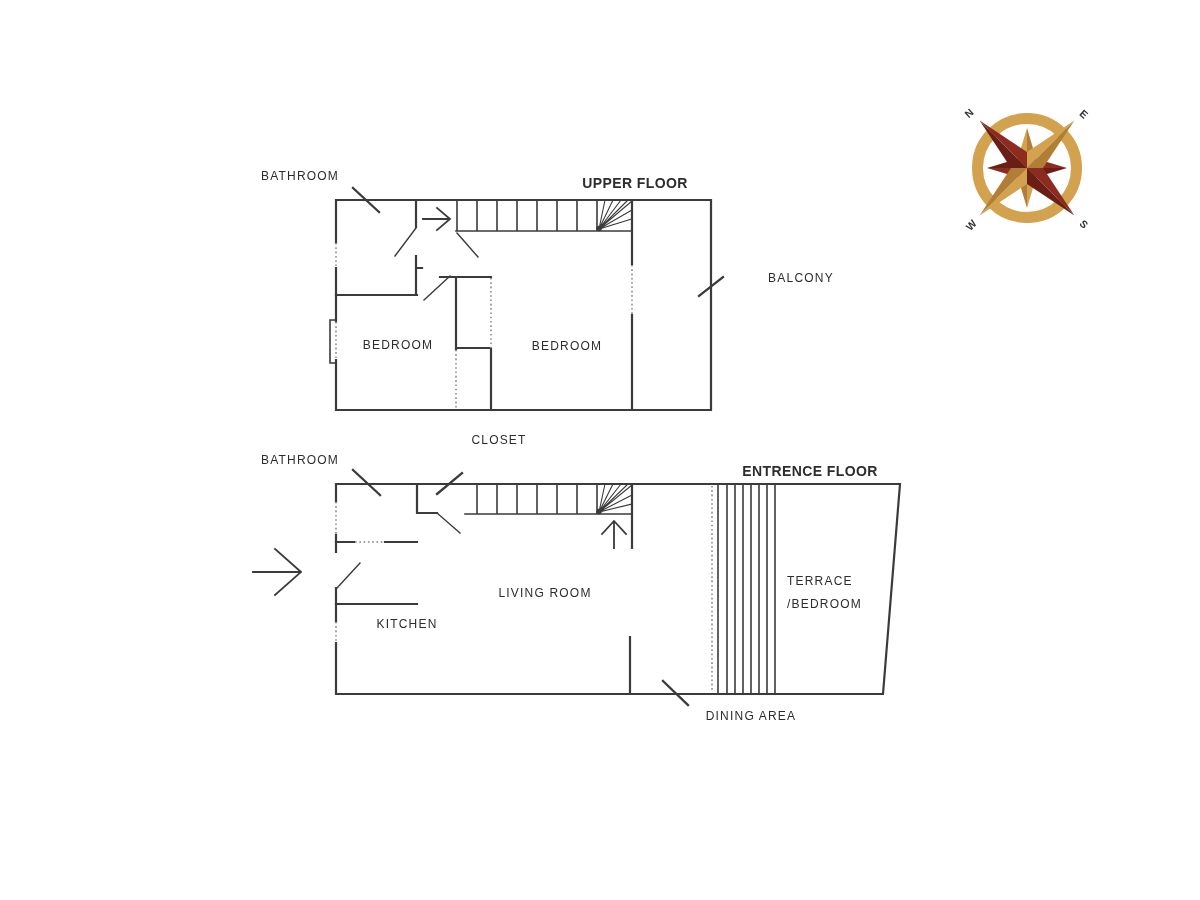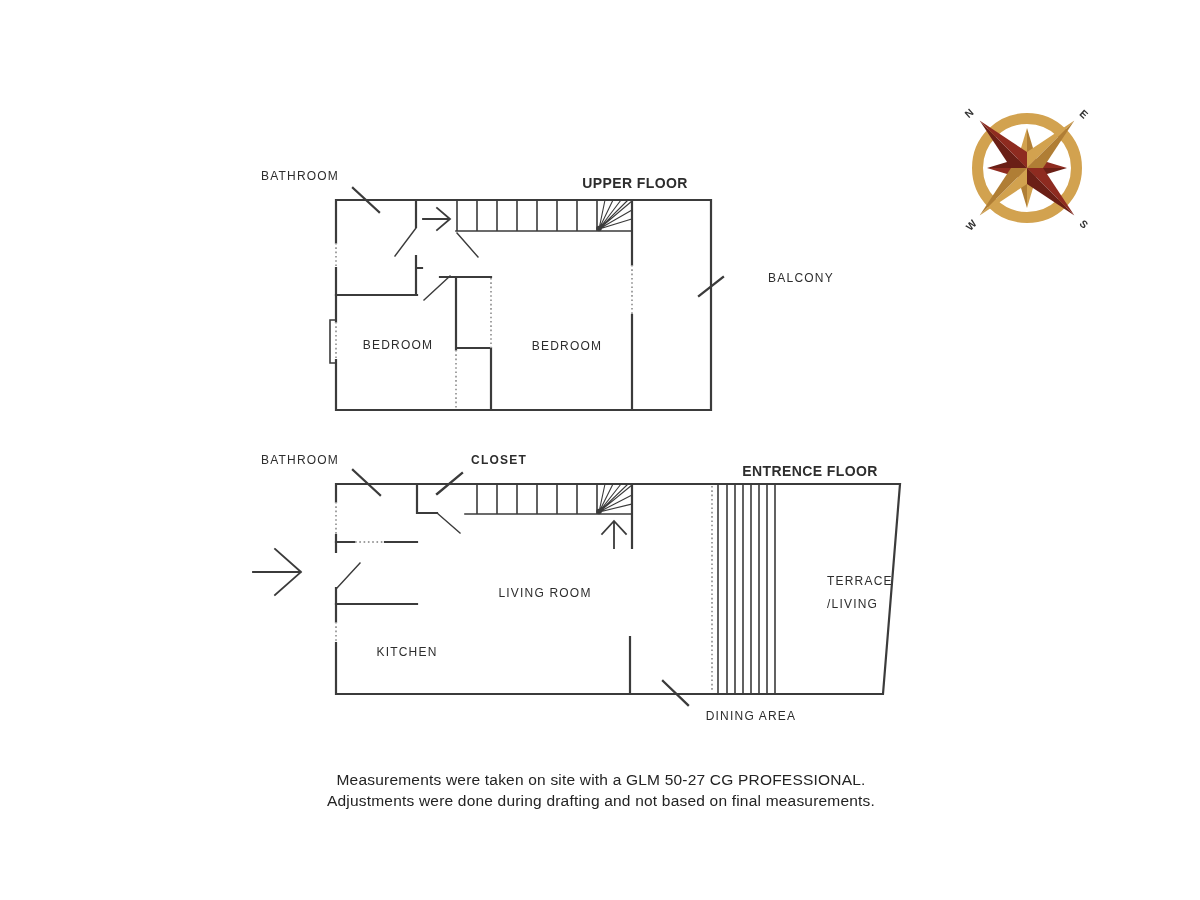--- a/index.html
+++ b/index.html
@@ -7,21 +7,21 @@
     position:relative;width:1200px;height:900px;background:#ffffff;
     font-family:"Liberation Sans",sans-serif;overflow:hidden;
   }
   .plan-svg{position:absolute;left:0;top:0;}
   .label{
     position:absolute;transform:translate(-50%,-50%);
     font-size:12px;font-weight:500;letter-spacing:1.2px;
     color:#2d2d2d;white-space:nowrap;
   }
   .label.title{font-weight:700;font-size:14px;letter-spacing:0.4px;}
-  .label.left-anchor{transform:translate(0,-50%);margin-left:40px;}
+  .label.left-anchor{transform:translate(0,-50%);}
   .footer-line{
     position:absolute;transform:translate(-50%,-50%);
     font-size:15.5px;font-weight:500;letter-spacing:0.2px;
     color:#232323;white-space:nowrap;
   }
   .compass-letter{
     font-size:10.5px;font-weight:700;fill:#333333;
     font-family:"Liberation Sans",sans-serif;
   }
 </style>
@@ -116,24 +116,22 @@
     </g>
   </svg>
 
   <div class="label" style="left:300px;top:176px;">BATHROOM</div>
   <div class="label title" style="left:635px;top:183px;">UPPER FLOOR</div>
   <div class="label" style="left:769px;top:278px;margin-left:32px;">BALCONY</div>
   <div class="label" style="left:398px;top:345px;">BEDROOM</div>
   <div class="label" style="left:567px;top:346px;">BEDROOM</div>
 
   <div class="label" style="left:300px;top:460px;">BATHROOM</div>
-  <div class="label" style="left:499px;top:460px;font-weight:bold;">CLOSET</div>
+  <div class="label" style="left:499px;top:440px;">CLOSET</div>
   <div class="label title" style="left:810px;top:471px;text-align:right;">ENTRENCE FLOOR</div>
   <div class="label left-anchor" style="left:787px;top:581px;">TERRACE</div>
-  <div class="label left-anchor" style="left:787px;top:604px;">/LIVING</div>
+  <div class="label left-anchor" style="left:787px;top:604px;">/BEDROOM</div>
   <div class="label" style="left:545px;top:593px;">LIVING ROOM</div>
-  <div class="label" style="left:407px;top:652px;">KITCHEN</div>
+  <div class="label" style="left:407px;top:624px;">KITCHEN</div>
   <div class="label" style="left:751px;top:716px;">DINING AREA</div>
 
-  <div class="footer-line" style="left:601px;top:780px;">Measurements were taken on site with a GLM 50-27 CG PROFESSIONAL.</div>
-  <div class="footer-line" style="left:601px;top:801px;">Adjustments were done during drafting and not based on final measurements.</div>
 
 </div>
 
 </body></html>

